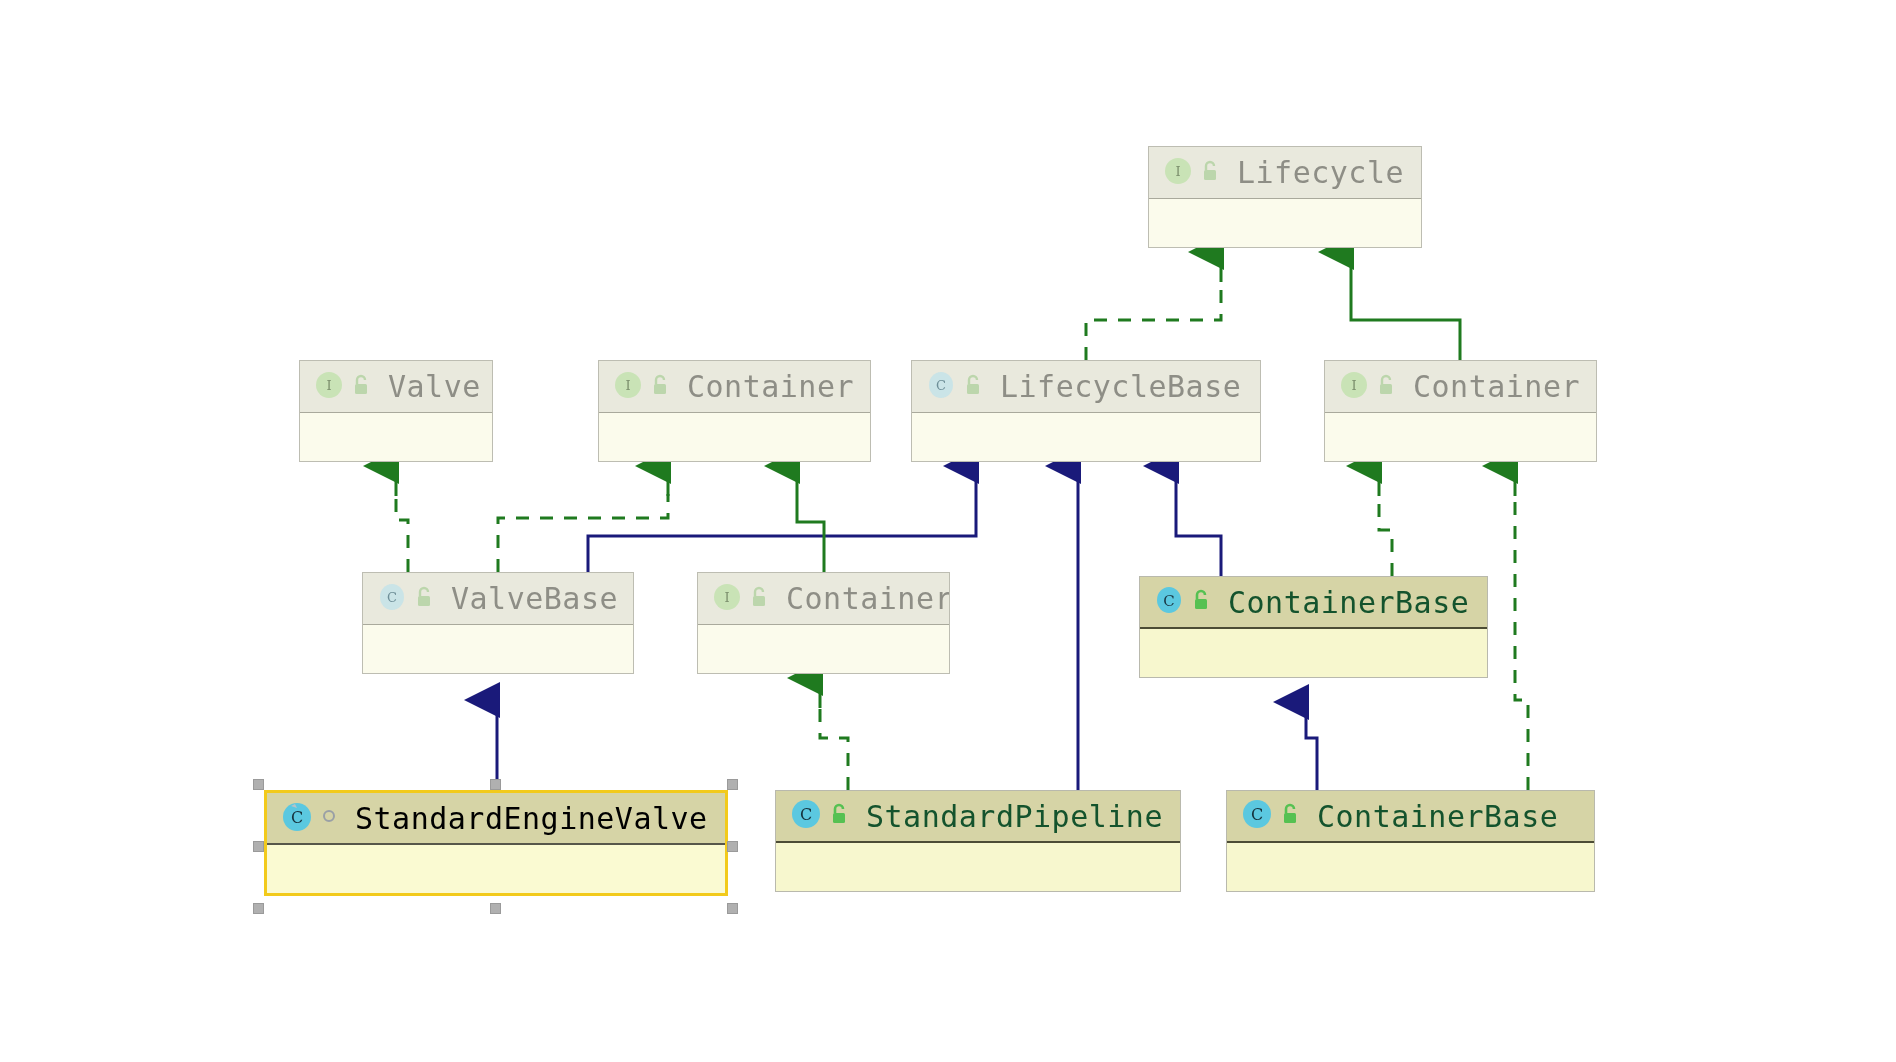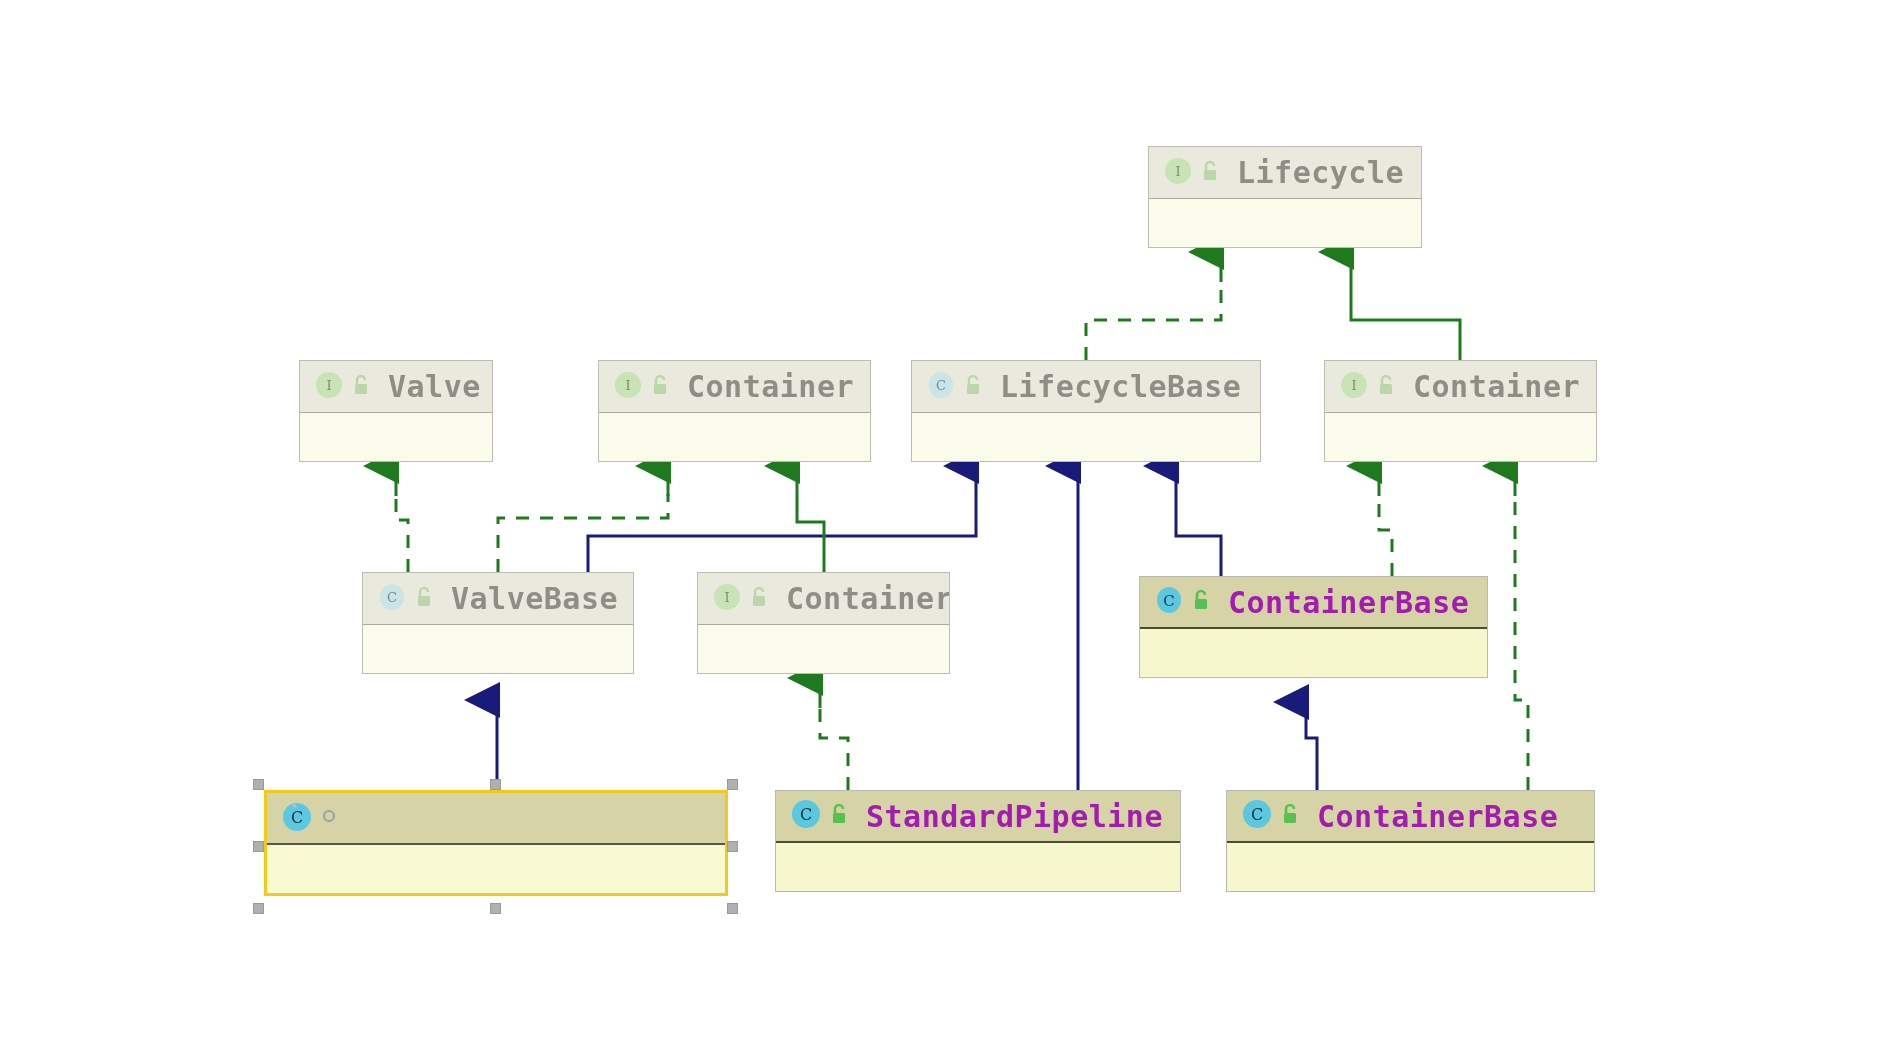--- a/index.html
+++ b/index.html
@@ -27,29 +27,29 @@
   
   .skin-dim{border:1px solid #bdbdb2;}
   .skin-dim .hdr{background:#e9e9dd;border-bottom:1px solid #a9a99c;}
   .skin-dim .body{background:#fbfbec;}
   .skin-dim .title{color:#8e8e86;}
 
   
   .skin-hl{border:1px solid #b9b9ad;}
   .skin-hl .hdr{background:#d6d4a6;border-bottom:2px solid #4c4c35;}
   .skin-hl .body{background:#f7f7ce;}
-  .skin-hl .title{color:#a21caf;}
+  .skin-hl .title{color:#14532d;}
 
   
   .skin-sel{border:3px solid #f2ca1b;}
   .skin-sel .hdr{background:#d6d4a6;border-bottom:2px solid #56564a;}
   .skin-sel .body{background:#fafad2;}
   .skin-sel .title{color:#000000;}
 
-  .title{font-size:30px;letter-spacing:.5px;font-weight:bold;}
+  .title{font-size:30px;letter-spacing:.5px;}
 
   
   .icons{display:flex;align-items:center;gap:6px;margin-right:16px;flex:0 0 auto;}
   .ico{display:block;}
 
   
   .handle{
     position:absolute;width:11px;height:11px;
     background:#b0b0b0;border:1px solid #9a9a9a;box-sizing:border-box;
   }
@@ -314,20 +314,21 @@
             <path d="M10 6 l4 -2 2 4 z" fill="#b9c3c6"></path>
             <text x="16" y="23" text-anchor="middle" font-size="16" font-family="DejaVu Serif, serif" fill="#16323d">C</text>
           </svg>
         </span>
         <span class="ico">
           <svg width="20" height="20" viewBox="0 0 20 20">
             <circle cx="10" cy="10" r="5" fill="none" stroke="#9aa0a6" stroke-width="2"></circle>
           </svg>
         </span>
       </span>
+      <span class="title">StandardEngineValve</span>
     </div>
     <div class="body"></div>
   </div>
 
   <div class="node skin-hl" style="left:775px;top:790px;width:406px;">
     <div class="hdr">
       <span class="icons">
         <span class="ico">
           <svg width="32" height="32" viewBox="0 0 32 32">
             <circle cx="16" cy="16" r="14" fill="#5bc8e0"></circle>

